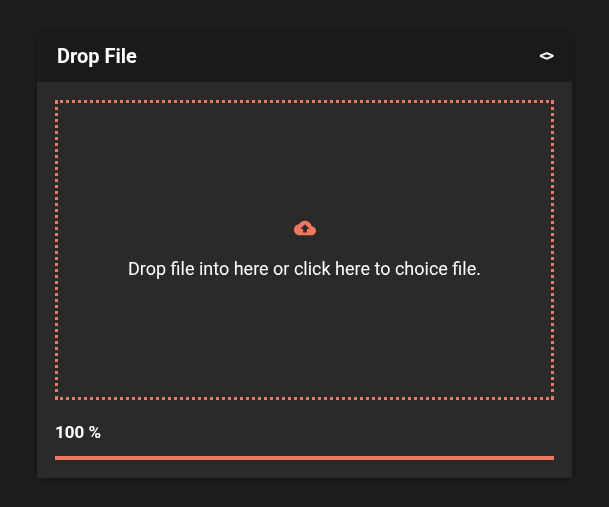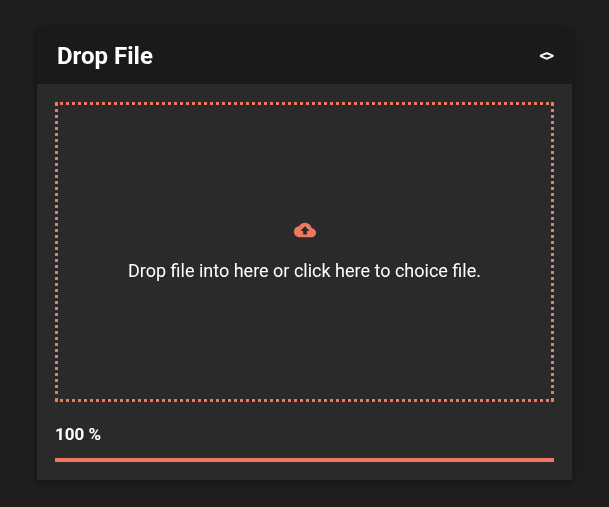--- a/index.html
+++ b/index.html
@@ -24,21 +24,21 @@
     }
     .card-header {
       background: #1a1a1a;
       padding: 14px 20px;
       display: flex;
       justify-content: space-between;
       align-items: center;
     }
     .card-title {
       color: #ffffff;
-      font-size: 24px;
+      font-size: 20px;
       font-weight: 700;
     }
     .code-icon {
       color: #ffffff;
       font-size: 16px;
       font-weight: bold;
       cursor: pointer;
       letter-spacing: -2px;
     }
     .card-body {

